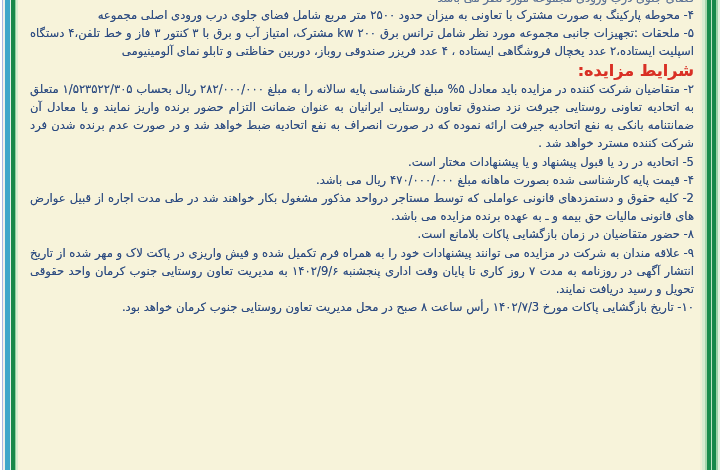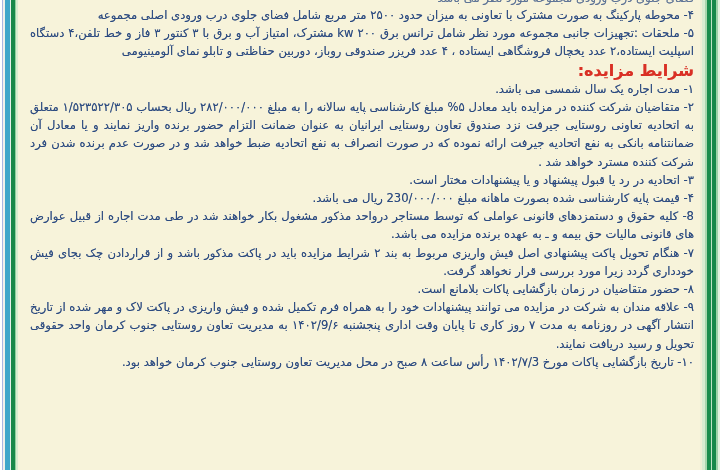--- a/index.html
+++ b/index.html
@@ -96,26 +96,24 @@
     <div class="clip-top">
       <span>فضای جلوی درب ورودی مجموعه مورد نظر می باشد</span>
     </div>
 
     <p>۴- محوطه پارکینگ به صورت مشترک با تعاونی به میزان حدود ۲۵۰۰ متر مربع شامل فضای جلوی درب ورودی اصلی مجموعه</p>
 
     <p>۵- ملحقات :تجهیزات جانبی مجموعه مورد نظر شامل ترانس برق ۲۰۰ kw مشترک، امتیاز آب و برق با ۳ کنتور ۳ فاز و خط تلفن،۴ دستگاه اسپلیت ایستاده،۲ عدد یخچال فروشگاهی ایستاده ، ۴ عدد فریزر صندوقی روباز، دوربین حفاظتی و تابلو نمای آلومینیومی</p>
 
     <h2 class="heading">شرایط مزایده:</h2>
 
-    <p>۱- مدت اجاره یک سال شمسی می باشد.</p>
     <p>۲- متقاضیان شرکت کننده در مزایده باید معادل ۵% مبلغ کارشناسی پایه سالانه را به مبلغ ۲۸۲/۰۰۰/۰۰۰ ریال بحساب ۱/۵۲۳۵۲۲/۳۰۵ متعلق به اتحادیه تعاونی روستایی جیرفت نزد صندوق تعاون روستایی ایرانیان به عنوان ضمانت التزام حضور برنده واریز نمایند و یا معادل آن ضمانتنامه بانکی به نفع اتحادیه جیرفت ارائه نموده که در صورت انصراف به نفع اتحادیه ضبط خواهد شد و در صورت عدم برنده شدن فرد شرکت کننده مسترد خواهد شد .</p>
-    <p>۳- اتحادیه در رد یا قبول پیشنهاد و یا پیشنهادات مختار است.</p>
-    <p>۴- قیمت پایه کارشناسی شده بصورت ماهانه مبلغ 230/۰۰۰/۰۰۰ ریال می باشد.</p>
-    <p>8- کلیه حقوق و دستمزدهای قانونی عواملی که توسط مستاجر درواحد مذکور مشغول بکار خواهند شد در طی مدت اجاره از قبیل عوارض های قانونی مالیات حق بیمه و ـ به عهده برنده مزایده می باشد.</p>
-    <p>۷- هنگام تحویل پاکت پیشنهادی اصل فیش واریزی مربوط به بند ۲ شرایط مزایده باید در پاکت مذکور باشد و از قراردادن چک بجای فیش خودداری گردد زیرا مورد بررسی قرار نخواهد گرفت.</p>
+    <p>5- اتحادیه در رد یا قبول پیشنهاد و یا پیشنهادات مختار است.</p>
+    <p>۴- قیمت پایه کارشناسی شده بصورت ماهانه مبلغ ۴۷۰/۰۰۰/۰۰۰ ریال می باشد.</p>
+    <p>2- کلیه حقوق و دستمزدهای قانونی عواملی که توسط مستاجر درواحد مذکور مشغول بکار خواهند شد در طی مدت اجاره از قبیل عوارض های قانونی مالیات حق بیمه و ـ به عهده برنده مزایده می باشد.</p>
     <p>۸- حضور متقاضیان در زمان بازگشایی پاکات بلامانع است.</p>
     <p>۹- علاقه مندان به شرکت در مزایده می توانند پیشنهادات خود را به همراه فرم تکمیل شده و فیش واریزی در پاکت لاک و مهر شده از تاریخ انتشار آگهی در روزنامه به مدت ۷ روز کاری تا پایان وقت اداری پنجشنبه ۱۴۰۲/9/۶ به مدیریت تعاون روستایی جنوب کرمان واحد حقوقی تحویل و رسید دریافت نمایند.</p>
     <p>۱۰- تاریخ بازگشایی پاکات مورخ ۱۴۰۲/۷/3 رأس ساعت ۸ صبح در محل مدیریت تعاون روستایی جنوب کرمان خواهد بود.</p>
 
     <div class="clip-bottom">
       <span>ـــــــــــــــــــــــــــــــــــــــــــــــــــــــــــــــــــــــــــــــــــــــــــــــــــــــــــــــــــــــــــــــــــــــــــــــــــــ</span>
     </div>
 
   </div>
 

